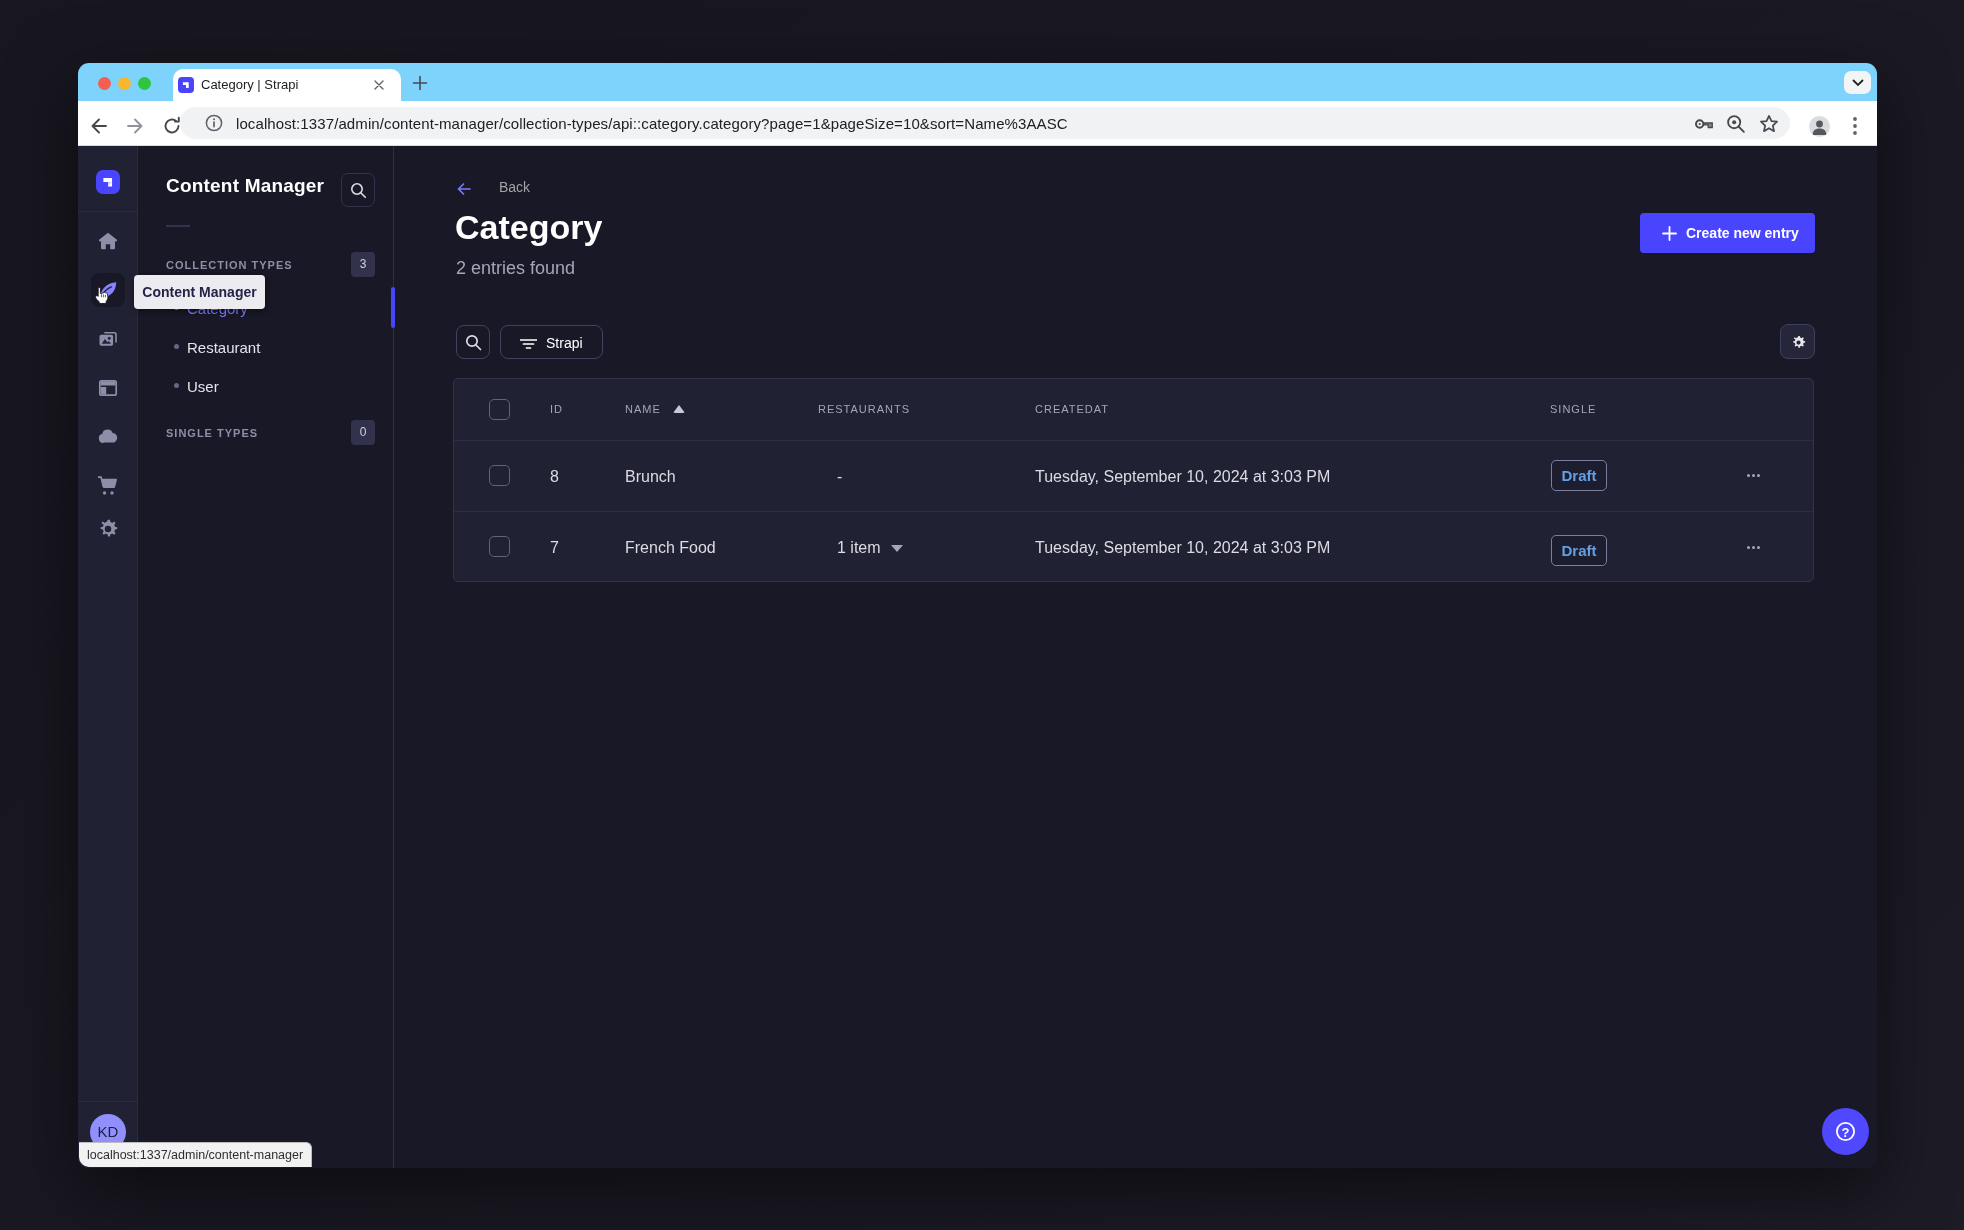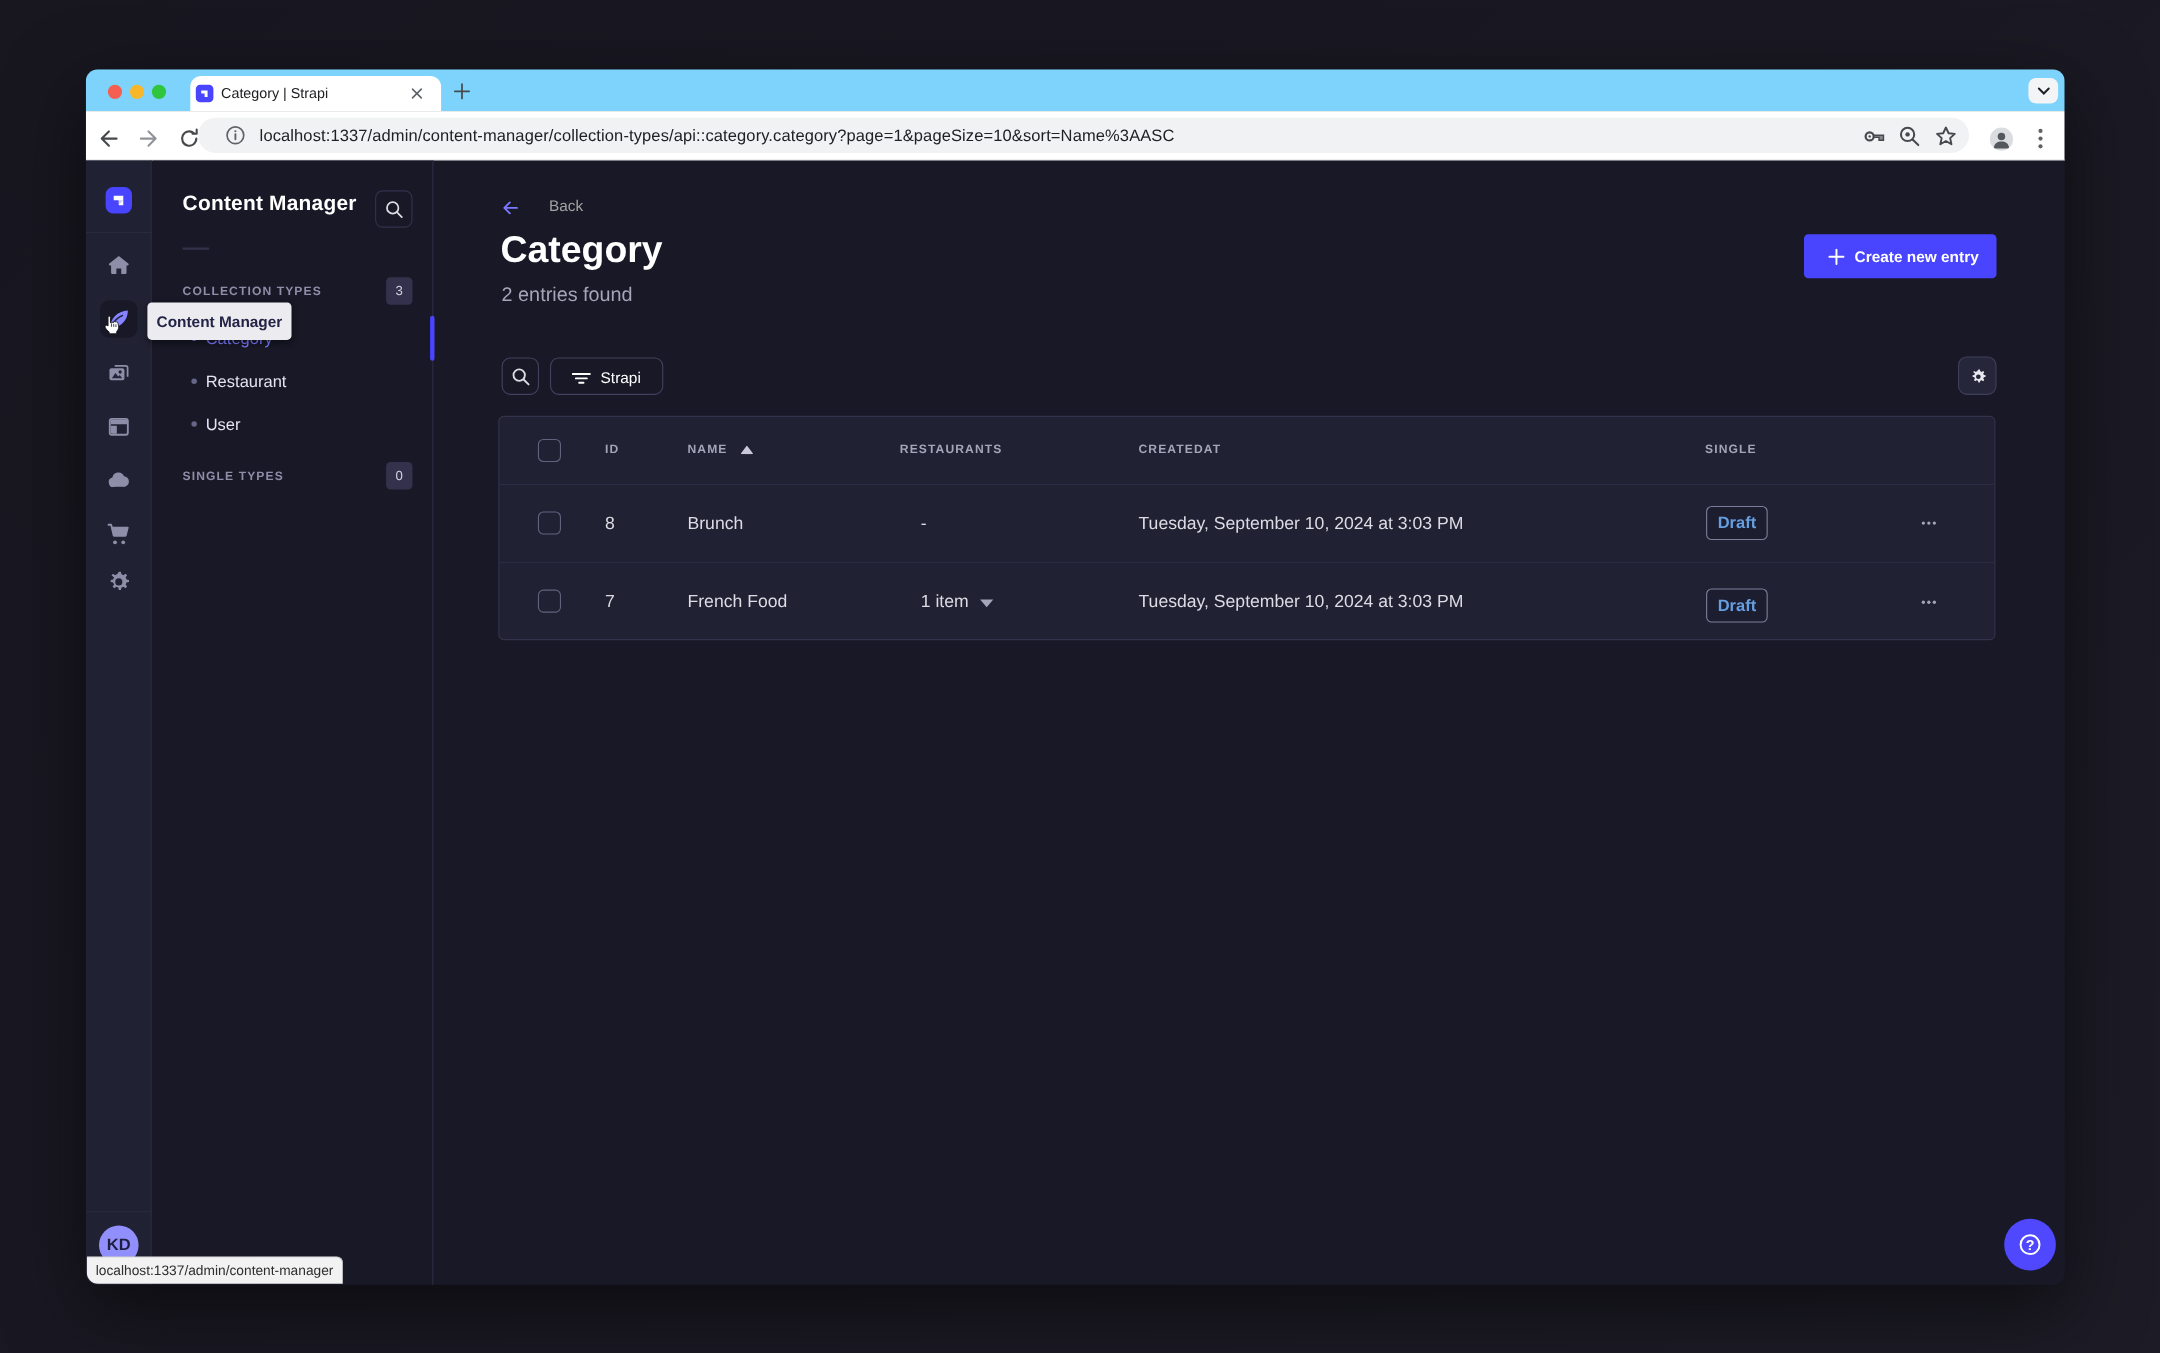--- a/index.html
+++ b/index.html
@@ -32,21 +32,21 @@
   .subnav { position:absolute; left:61px; top:0; width:255px; height:100%; background:#181826;
             border-right:1px solid #2e2e45; }
   .logo { position:absolute; left:18px; top:24px; width:24px; height:24px; border-radius:7px;
           background:#4945ff; }
   .railsep { position:absolute; left:0px; top:65px; width:60px; height:1px; background:#2b2b40; }
   .railsep2 { position:absolute; left:0px; top:955px; width:60px; height:1px; background:#2b2b40; }
   .railic { position:absolute; left:30px; width:20px; height:20px; transform:translate(-50%,-50%); }
   .activebg { position:absolute; left:13px; top:127px; width:34px; height:34px; border-radius:8px;
               background:#181826; }
   .avatar { position:absolute; left:12px; top:968px; width:36px; height:36px; border-radius:50%;
-            background:#918ffb; color:#1e1e3f; font-weight:bold; font-size:15px; text-align:center;
+            background:#918ffb; color:#1e1e3f; font-weight:normal; font-size:15px; text-align:center;
             line-height:36px; }
   
   .snTitle { position:absolute; left:88px; top:29px; font-size:19px; font-weight:bold; color:#fff; letter-spacing:0.2px;}
   .snSearch { position:absolute; left:263px; top:27px; width:34px; height:34px; border-radius:7px;
               border:1px solid #32324d; }
   .snDiv { position:absolute; left:88px; top:79px; width:24px; height:2px; background:#32324d; }
   .snLabel { font-size:11px; font-weight:bold; letter-spacing:1px; color:#8e8ea9; position:absolute; }
   .badge { position:absolute; width:24px; height:25px; border-radius:4px; background:#32324d;
            color:#d2d2e0; font-size:12px; text-align:center; line-height:25px; }
   .snItem { position:absolute; left:109px; font-size:15px; color:#e4e4f0; }
@@ -65,21 +65,21 @@
   .sbtn { position:absolute; top:179px; border:1px solid #42425f; border-radius:8px; }
   .filters { left:422px; width:103px; height:34px; color:#fff; font-size:14px; }
   .filters span { position:absolute; left:45px; top:9px; }
   .gearbtn { position:absolute; left:1702px; top:178px; width:35px; height:35px; border-radius:8px;
              background:#26263a; border:1px solid #3f3f5c; }
   
   .card { position:absolute; left:375px; top:232px; width:1361px; height:204px; background:#212134;
           border:1px solid #32324d; border-radius:5px; }
   .hsep { position:absolute; left:0; width:100%; height:1px; background:#2c2c44; }
   .chk { position:absolute; left:35px; width:21px; height:21px; border:1px solid #62627f; border-radius:5px; }
-  .hcell { position:absolute; font-size:11px; font-weight:bold; letter-spacing:1px; color:#a5a5ba; top:24px; }
+  .hcell { position:absolute; font-size:11px; font-weight:normal; letter-spacing:1px; color:#a5a5ba; top:24px; }
   .cell { position:absolute; font-size:16px; color:#dcdce4; }
   .tri-up { position:absolute; width:0; height:0; border-left:6.5px solid transparent;
             border-right:6.5px solid transparent; border-bottom:8px solid #c8c8d8; border-radius:2px; }
   .tri-dn { position:absolute; width:0; height:0; border-left:6px solid transparent;
             border-right:6px solid transparent; border-top:7px solid #a5a5ba; }
   .draft { position:absolute; left:1097px; width:56px; height:31px; border:1px solid #7e7e9c;
            border-radius:5px; background:#1d1d30; color:#659fe2; font-size:15px; font-weight:bold;
            text-align:center; line-height:30px; }
   .dots { position:absolute; left:1292px; width:26px; height:4px; }
   .dots i { position:absolute; width:3px; height:3px; border-radius:50%; background:#a5a5ba; top:0; }

